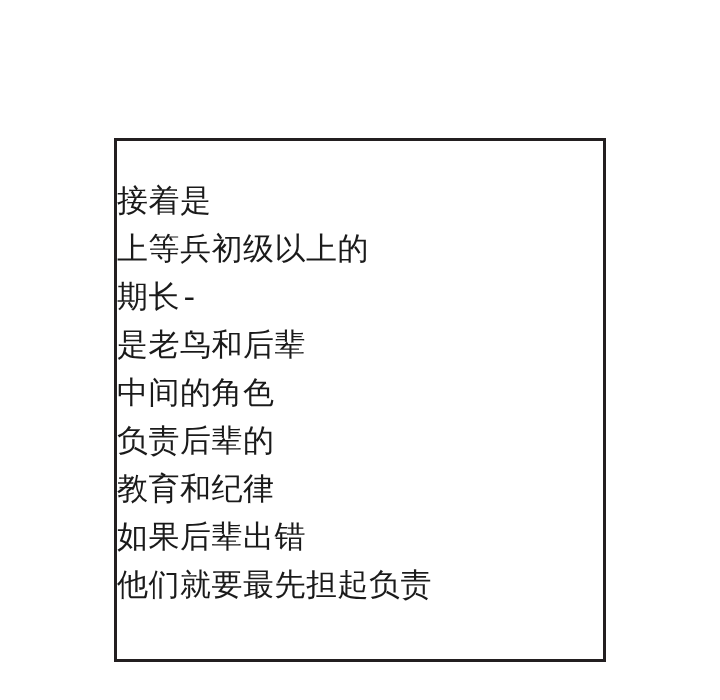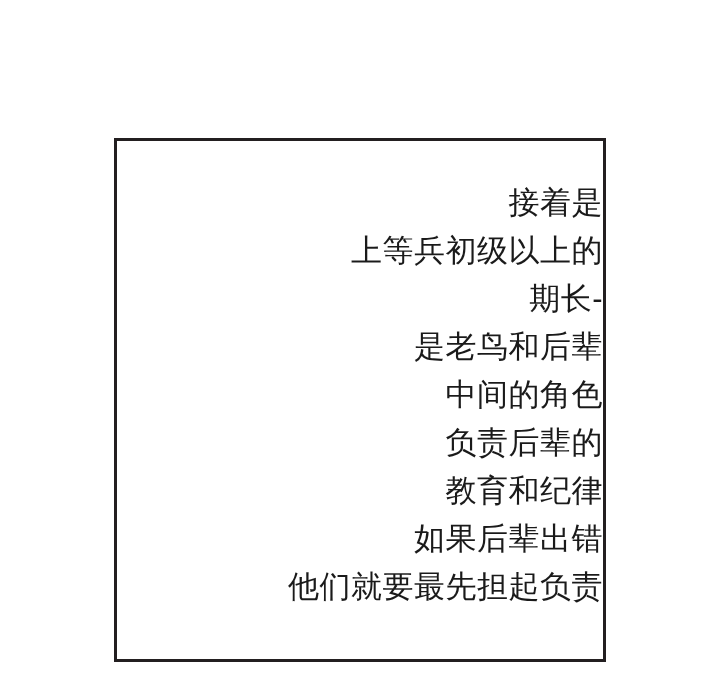--- a/index.html
+++ b/index.html
@@ -29,28 +29,28 @@
     background: #ffffff;
     box-sizing: border-box;
     display: flex;
     flex-direction: column;
     align-items: center;
     justify-content: flex-start;
     padding-top: 38px;
   }
   .text-block {
     width: 100%;
-    text-align: right;
+    text-align: left;
     color: #1a1a1a;
     font-size: 31px;
     line-height: 48px;
     letter-spacing: 0.5px;
     font-weight: 400;
     white-space: pre-wrap;
-    font-family: Liberation Sans, sans-serif;
+    font-family: Liberation Mono, monospace;
   }
 </style>
 </head>
 <body>
 
 <div class="page">
   <div class="panel">
     <div class="text-block">接着是
 上等兵初级以上的
 期长-

